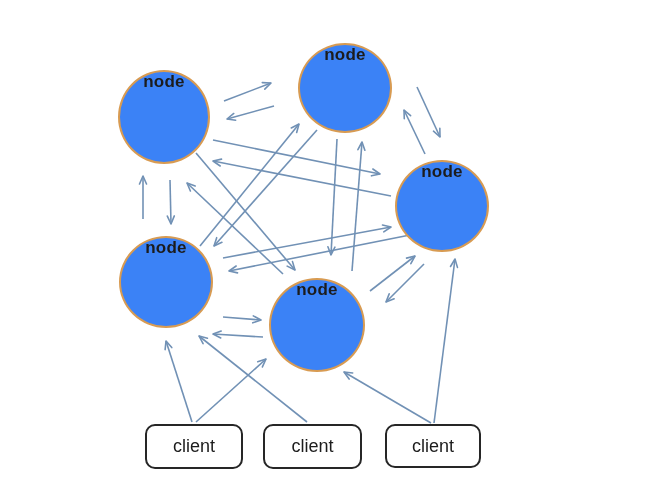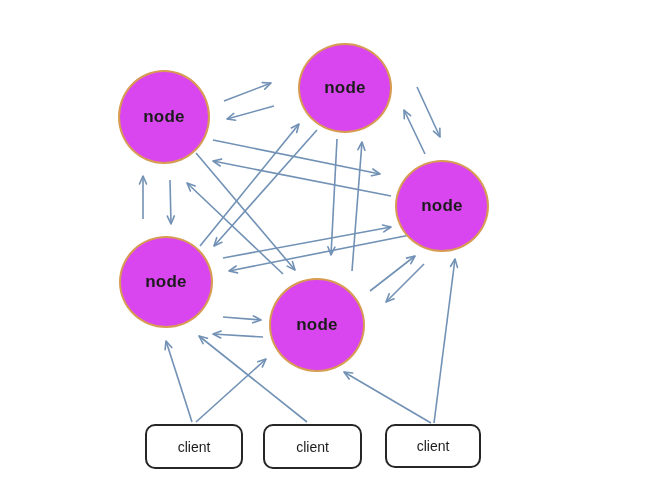--- a/index.html
+++ b/index.html
@@ -19,41 +19,40 @@
     position: absolute;
     left: 0;
     top: 0;
     width: 651px;
     height: 481px;
   }
   .node-circle {
     position: absolute;
     box-sizing: border-box;
     border-radius: 50%;
-    background: #d946ef;
+    background: #3b82f6;
     display: flex;
-    align-items: center;
     justify-content: center;
   }
   .node-label {
     font-weight: bold;
     font-size: 17px;
     letter-spacing: 0.2px;
   }
   .client-box {
     position: absolute;
     box-sizing: border-box;
     border-radius: 10px;
     background: #ffffff;
     display: flex;
     align-items: center;
     justify-content: center;
   }
   .client-label {
-    font-size: 14px;
+    font-size: 18px;
   }
 </style>
 </head>
 <body>
 
 <div class="stage">
   <svg id="arrow-layer" viewBox="0 0 651 481" xmlns="http://www.w3.org/2000/svg">
     <defs>
       <marker id="arrowhead" markerUnits="userSpaceOnUse" markerWidth="12" markerHeight="11" refX="9.5" refY="5" orient="auto">
         <path id="arrowhead-path" d="M1.5,1.5 L9.5,5 L1.5,8.5" fill="none" stroke-width="1.6" stroke-linecap="round" stroke-linejoin="round" stroke="#7191b5"></path>

